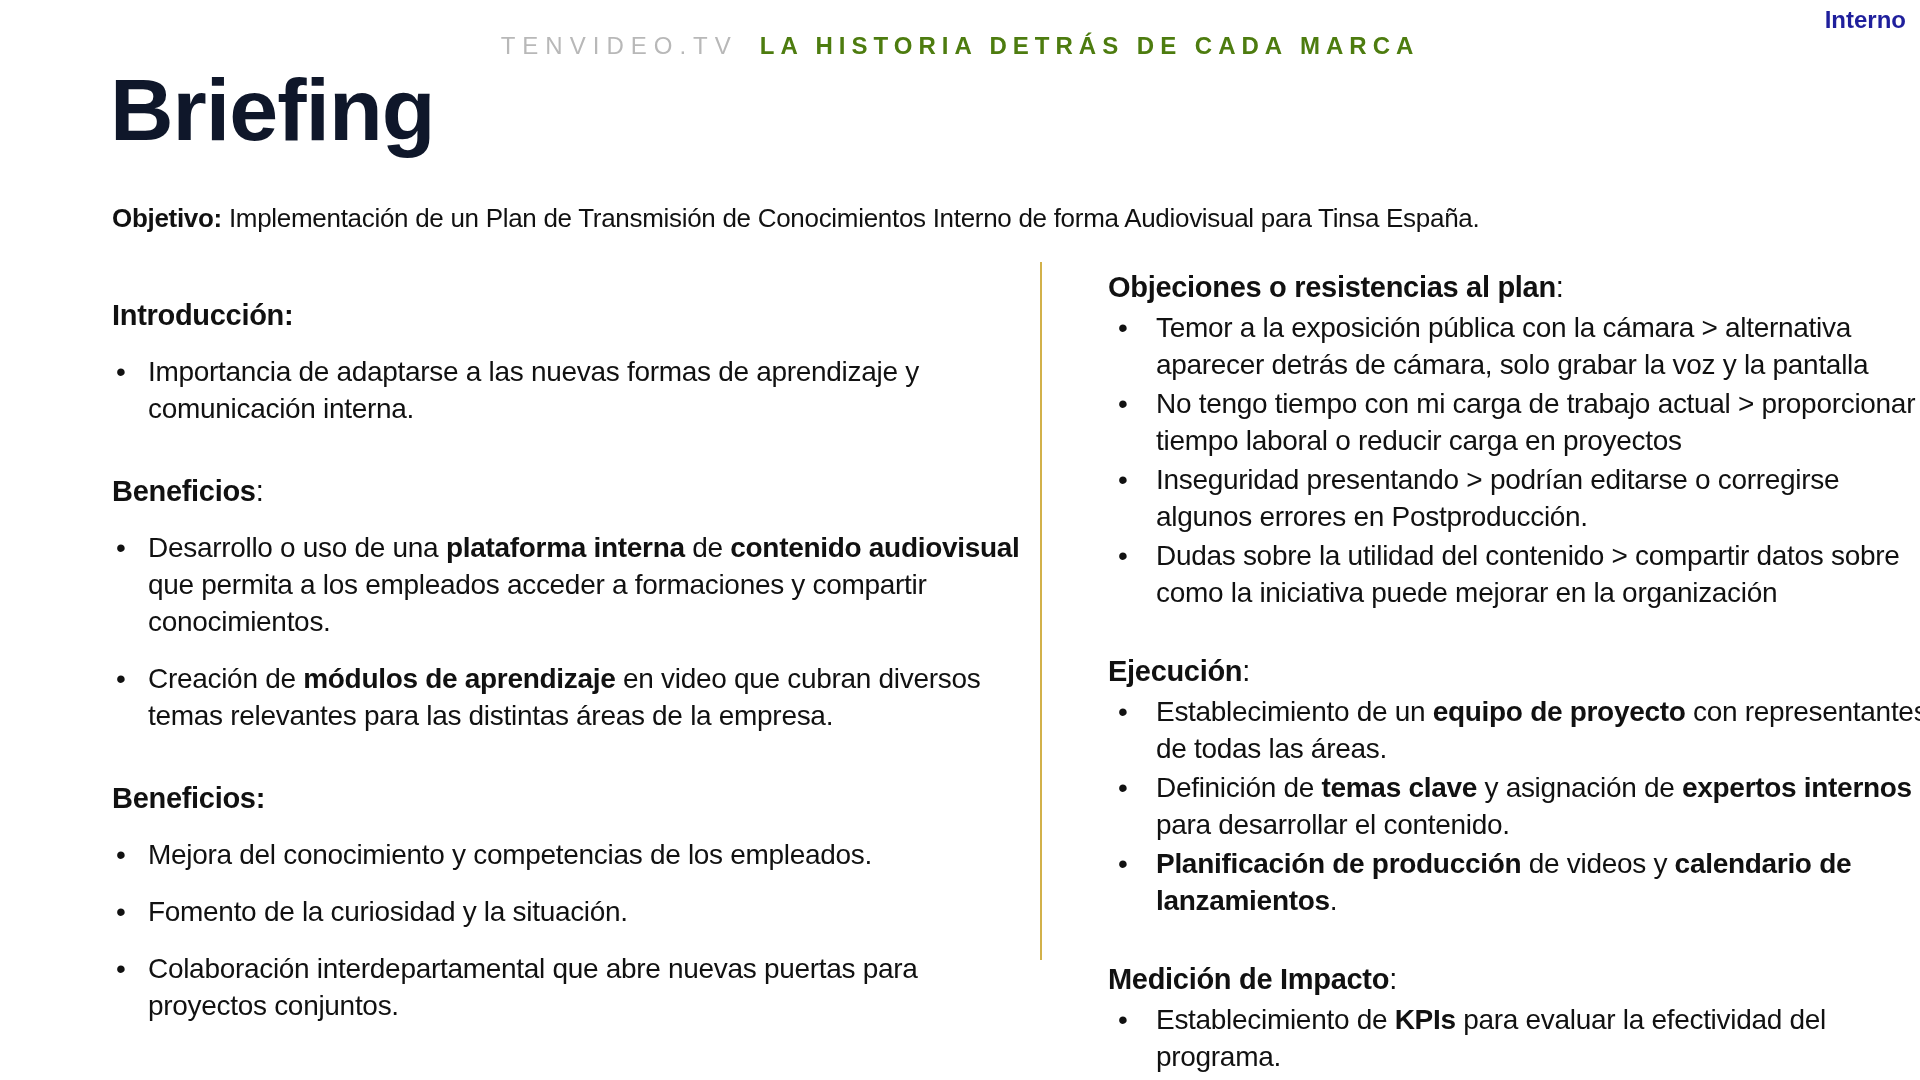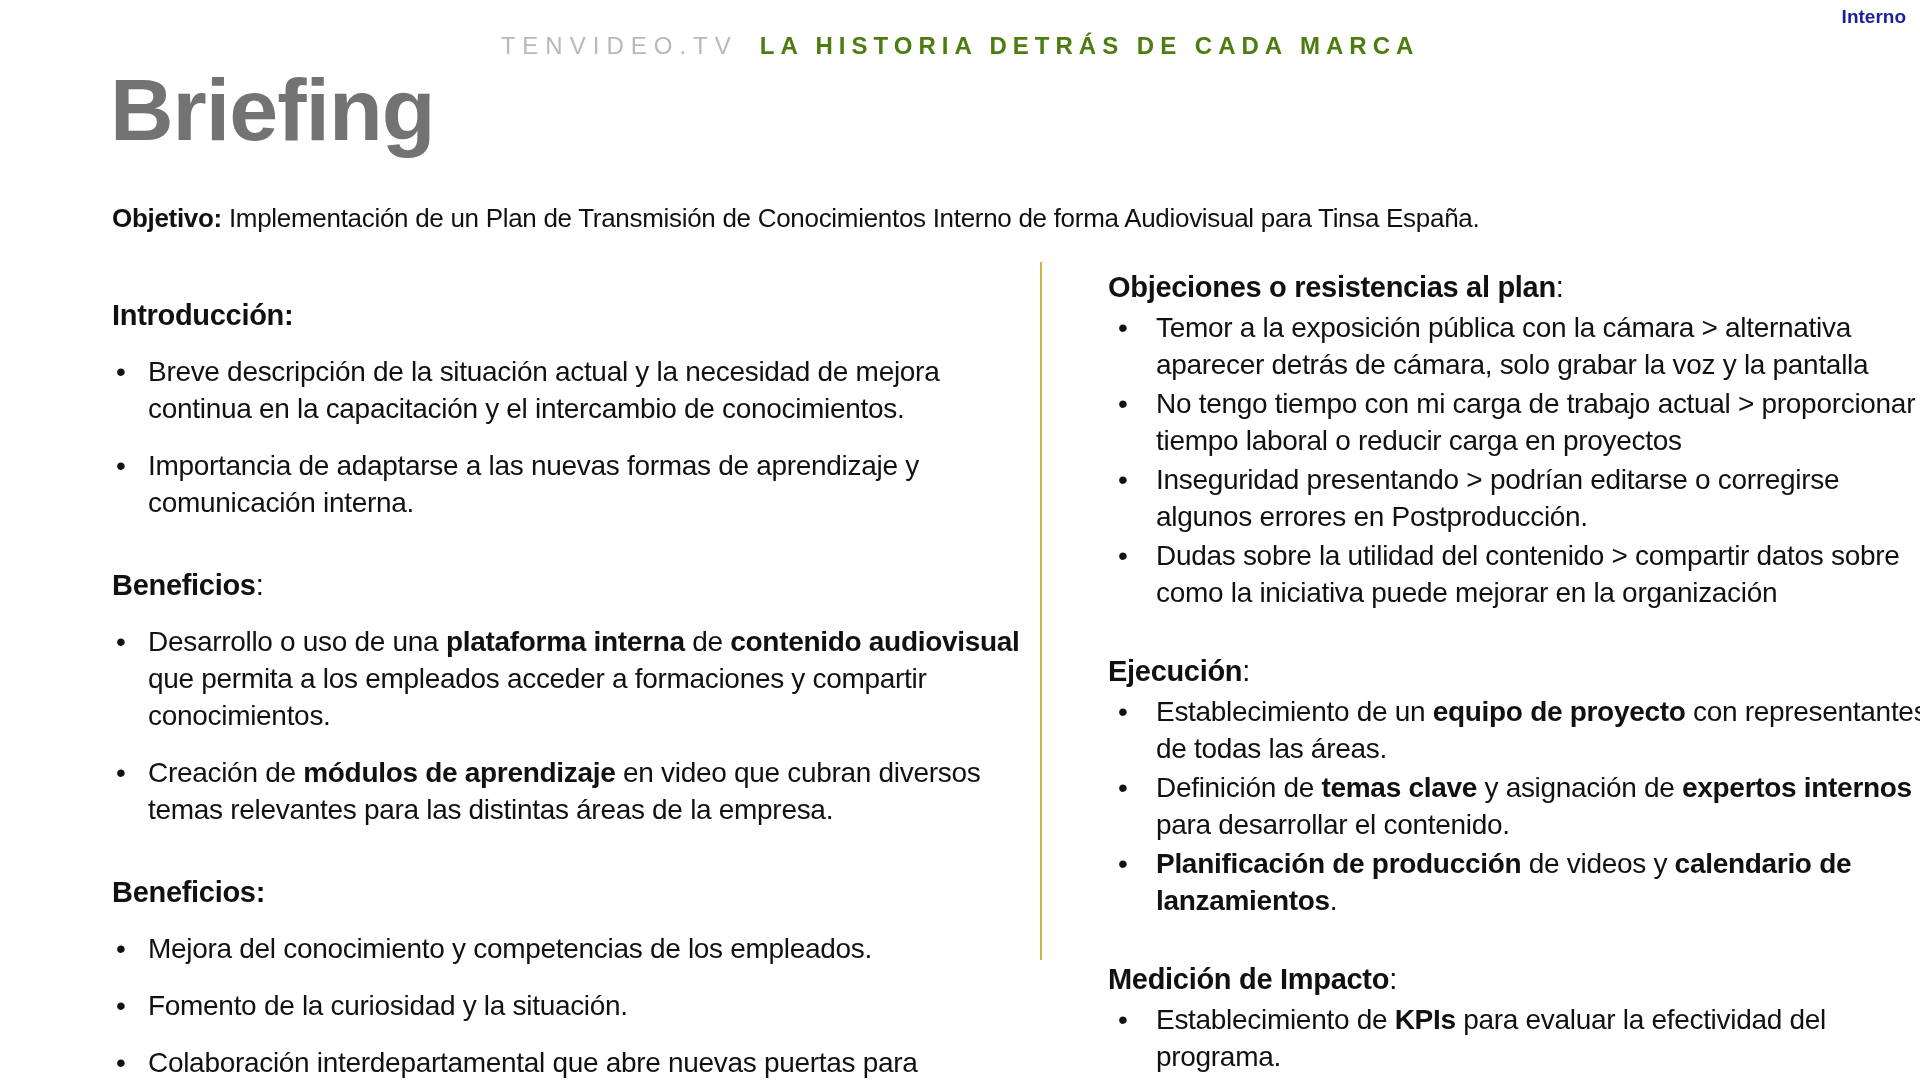--- a/index.html
+++ b/index.html
@@ -8,38 +8,38 @@
     --brand-gray:#b8b8b8;
     --text:#111111;
   }
   *{margin:0;padding:0;box-sizing:border-box;}
   html,body{width:1920px;height:1080px;overflow:hidden;background:#ffffff;}
   body{font-family:"Liberation Sans",sans-serif;color:var(--text);}
   .slide{position:relative;width:1920px;height:1080px;background:#ffffff;}
 
   .interno{
     position:absolute;top:6px;right:14px;
-    font-size:19px;font-weight:700;color:var(--interno);
+    font-size:24px;font-weight:700;color:var(--interno);
   }
 
   .header{
     position:absolute;top:32px;left:0;width:100%;
     text-align:center;white-space:nowrap;
   }
   .brand{
     color:var(--brand-gray);font-size:24px;font-weight:400;
     letter-spacing:7px;margin-right:22px;
   }
   .tagline{
     color:#4d7c0f;font-size:24px;font-weight:700;letter-spacing:6px;
   }
 
   .title{
     position:absolute;left:110px;top:62px;
-    font-size:88px;font-weight:700;color:#737373;letter-spacing:-1px;
+    font-size:88px;font-weight:700;color:#0f172a;letter-spacing:-1px;
     line-height:1.1;
   }
 
   .objective{
     position:absolute;left:112px;top:202px;width:1800px;
     font-size:26px;line-height:1.3;letter-spacing:-0.3px;white-space:nowrap;
   }
   .objective .b{font-weight:700;}
 
   .col{position:absolute;font-size:28px;line-height:1.32;letter-spacing:-0.3px;}
@@ -84,21 +84,20 @@
   </div>
 
   <h1 class="title">Briefing</h1>
 
   <p class="objective"><span class="b">Objetivo:</span><span> Implementación de un Plan de Transmisión de Conocimientos Interno de forma Audiovisual para Tinsa España.</span></p>
 
   <div class="col col-left">
       <div class="section">
         <div class="heading"><span class="b">Introducción:</span></div>
         <ul>
-          <li><span>Breve descripción de la situación actual y la necesidad de mejora continua en la capacitación y el intercambio de conocimientos.</span></li>
           <li><span>Importancia de adaptarse a las nuevas formas de aprendizaje y comunicación interna.</span></li>
         </ul>
       </div>
       <div class="section">
         <div class="heading"><span class="b">Beneficios</span><span>:</span></div>
         <ul>
           <li><span>Desarrollo o uso de una </span><span class="b">plataforma interna</span><span> de </span><span class="b">contenido audiovisual</span><span> que permita a los empleados acceder a formaciones y compartir conocimientos.</span></li>
           <li><span>Creación de </span><span class="b">módulos de aprendizaje</span><span> en video que cubran diversos temas relevantes para las distintas áreas de la empresa.</span></li>
         </ul>
       </div>

